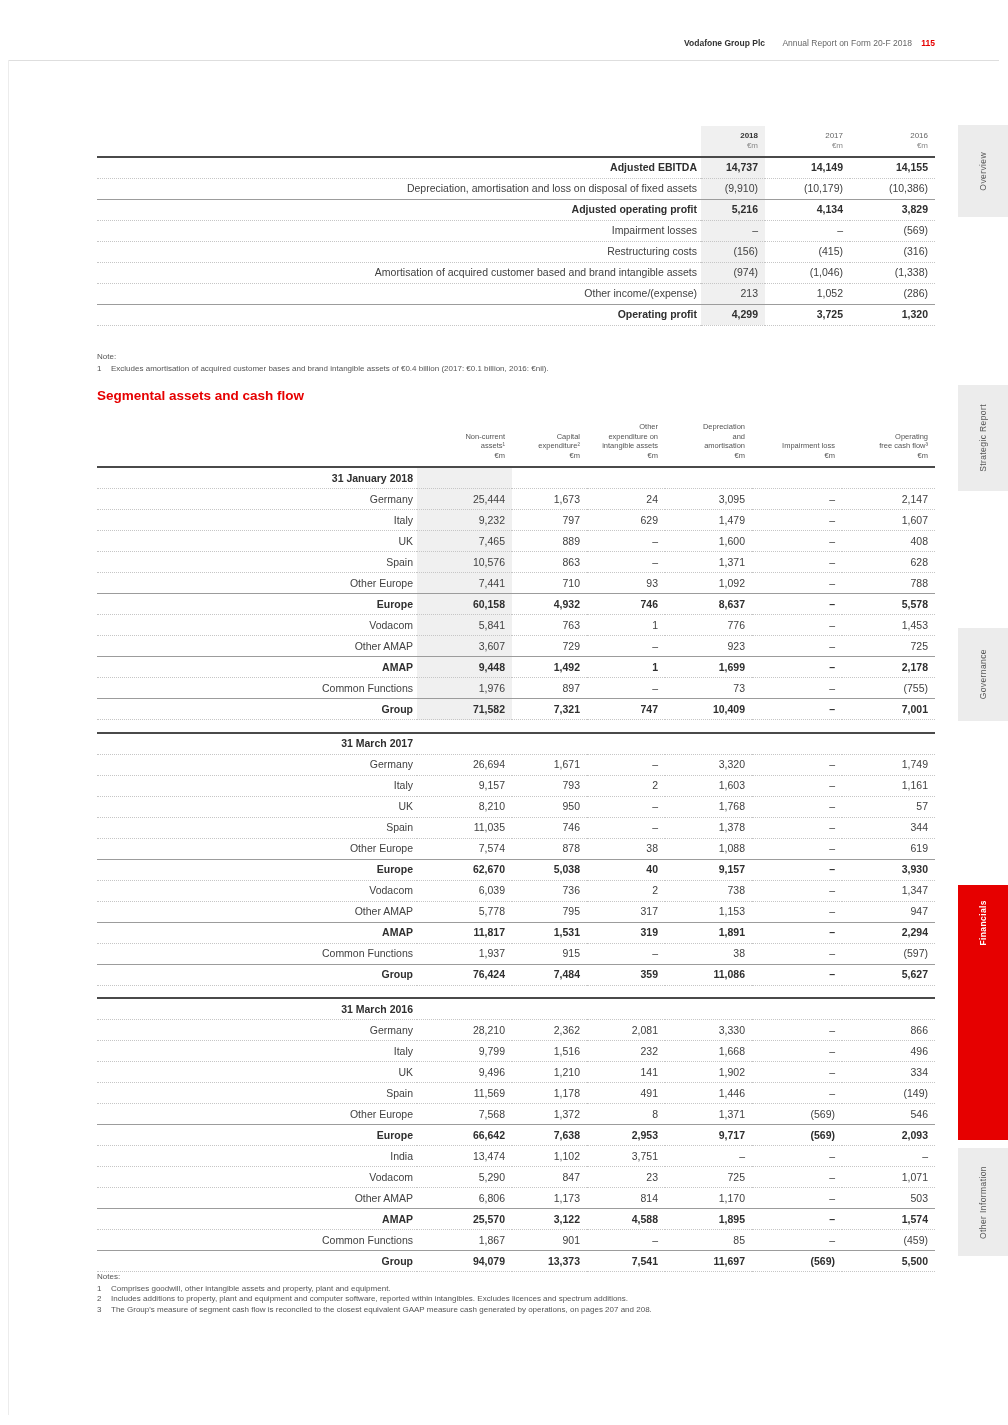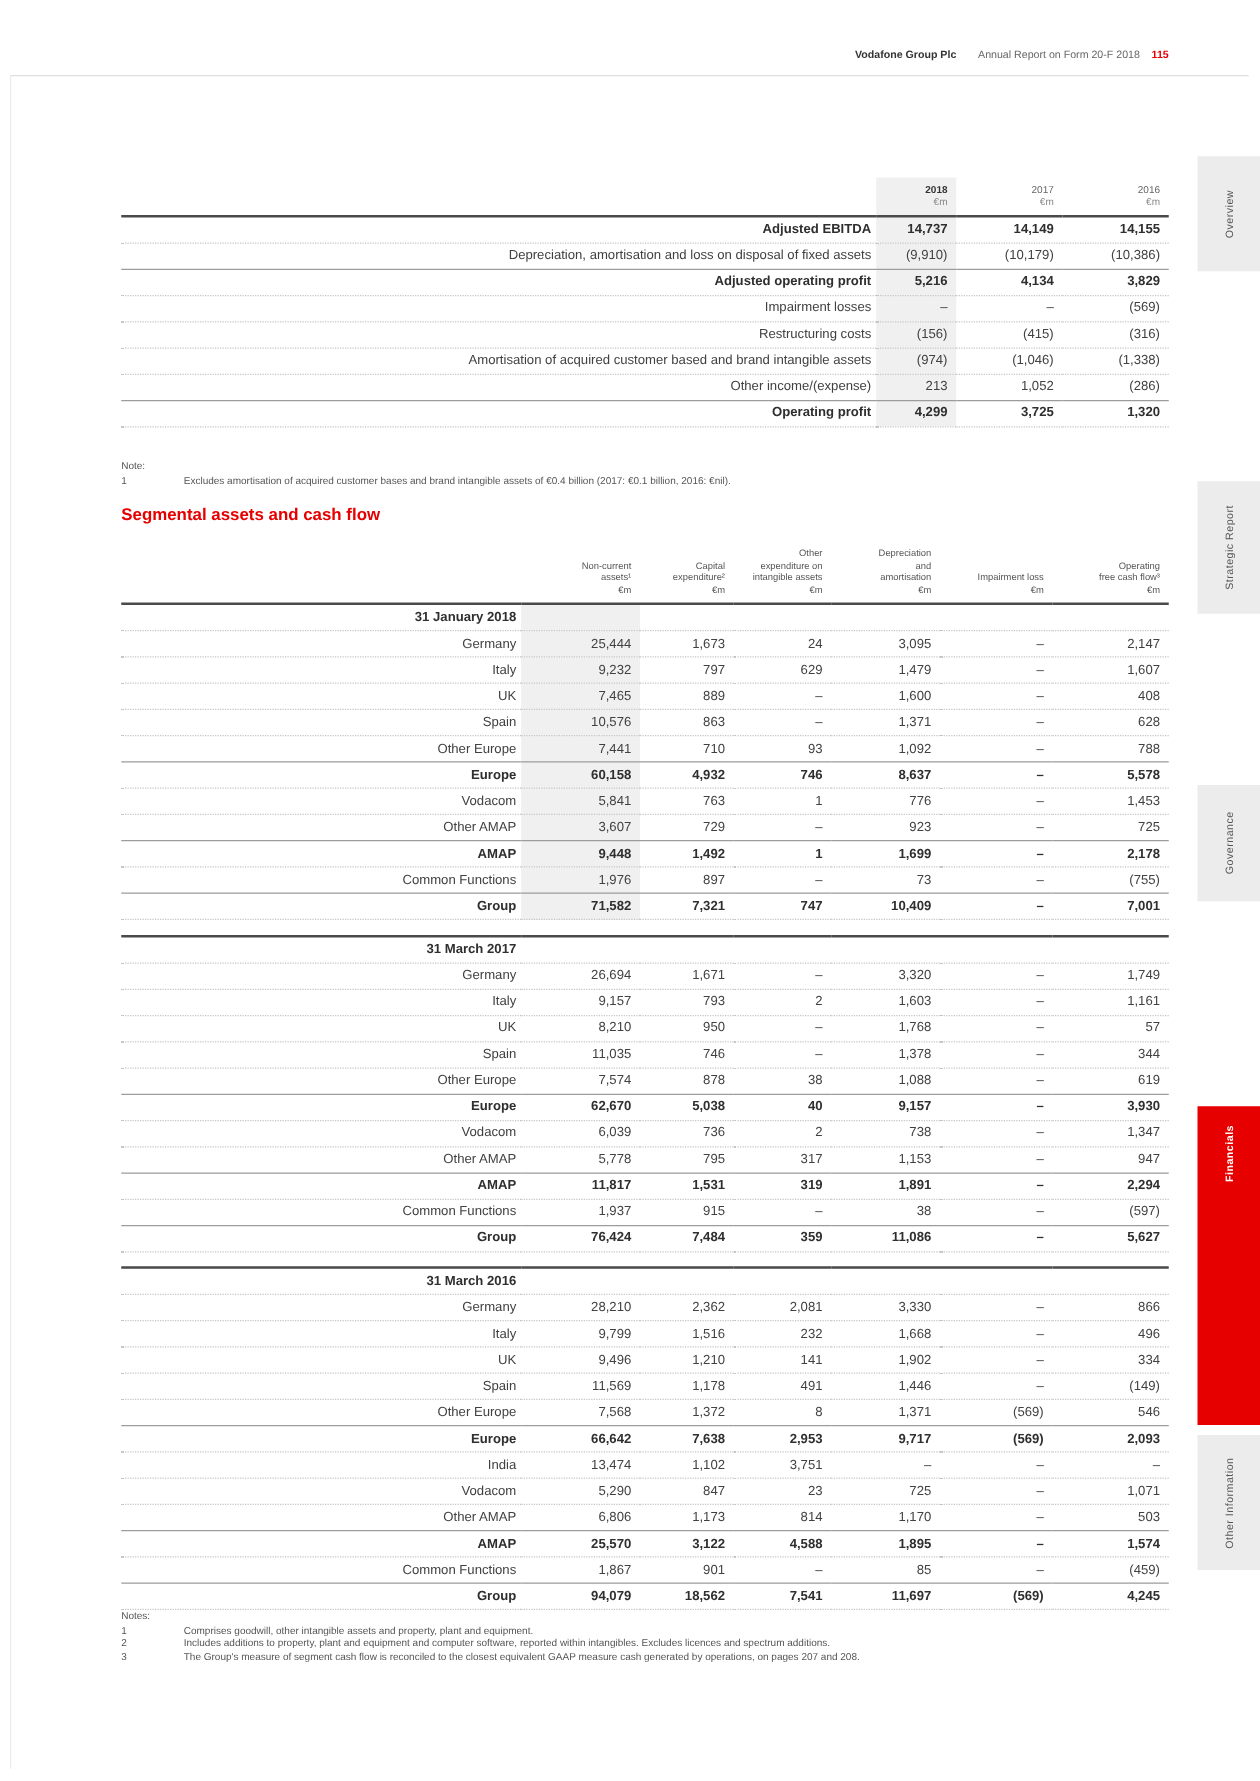--- a/index.html
+++ b/index.html
@@ -30,21 +30,21 @@
   }
   .side-tab:nth-child(1){ top:125px; height:92px; }
   .side-tab:nth-child(2){ top:385px; height:106px; }
   .side-tab:nth-child(3){ top:628px; height:93px; }
   .side-tab:nth-child(4){ top:885px; height:255px; }
   .side-tab:nth-child(5){ top:1148px; height:108px; }
   .side-tab.active{ background:var(--red); align-items:flex-start; padding-top:15px; }
   .side-tab.active span{ color:#fff; font-weight:bold; }
 
   
-  .content{ position:absolute; left:97px; top:16px; width:838px; height:1008px; }
+  .content{ position:absolute; left:97px; top:0; width:838px; height:1008px; }
 
   table.fin-table{ border-collapse:collapse; table-layout:fixed; width:838px; }
   .fin-table td, .fin-table th{ font-size:10.5px; line-height:11px; padding:4.5px 7px 4.5px 0; vertical-align:bottom; }
   .fin-table .label-col{ text-align:right; padding-left:1px; padding-right:4px; }
   .fin-table .num{ text-align:right; }
   .fin-table thead th{ font-weight:normal; }
 
   .fin-table tbody tr td{ border-bottom:1px dotted var(--rule-dot); }
   tr.rule-top td{ border-top:1px solid var(--rule-mid); }
   tr.rule-top-dark td{ border-top:2px solid var(--rule-dark); }
@@ -61,21 +61,21 @@
   .summary col.cl{ width:604px; } .summary col.cn1{ width:64px; }
   .summary col.cn2{ width:85px; } .summary col.cn3{ width:85px; }
 
   
   .note-block{ position:absolute; left:0; font-size:8px; line-height:10.5px; color:#555; width:838px; }
   .note-block.first{ top:352px; }
   .note-block.last{ top:1272px; }
   .note-title{ margin-bottom:1px; }
   .note-item{ display:flex; }
   .note-num{ width:14px; flex:none; }
-  .note-text{ flex:1;margin-left:36px; }
+  .note-text{ flex:1; }
 
   
   .red-heading{ position:absolute; top:388px; left:0; margin:0; font-size:13.5px; font-weight:bold; color:var(--red); }
 
   
   .seg{ position:absolute; top:418px; left:0; }
   .seg thead th.colhead{
     font-size:7.5px; line-height:9.5px; color:#555;
     white-space:pre-line; padding-top:4px; padding-bottom:6px;
   }
@@ -565,25 +565,25 @@
           <td class="num">1,867</td>
           <td class="num">901</td>
           <td class="num">–</td>
           <td class="num">85</td>
           <td class="num">–</td>
           <td class="num">(459)</td>
         </tr>
         <tr class="bold rule-top rule-bottom">
           <td class="label-col">Group</td>
           <td class="num">94,079</td>
-          <td class="num">18,562</td>
+          <td class="num">13,373</td>
           <td class="num">7,541</td>
           <td class="num">11,697</td>
           <td class="num">(569)</td>
-          <td class="num">4,245</td>
+          <td class="num">5,500</td>
         </tr>
       </tbody>
   </table>
 
   <div class="note-block last">
     <div class="note-title">Notes:</div>
     <div>
         <div class="note-item">
           <span class="note-num">1</span>
           <span class="note-text">Comprises goodwill, other intangible assets and property, plant and equipment.</span>

